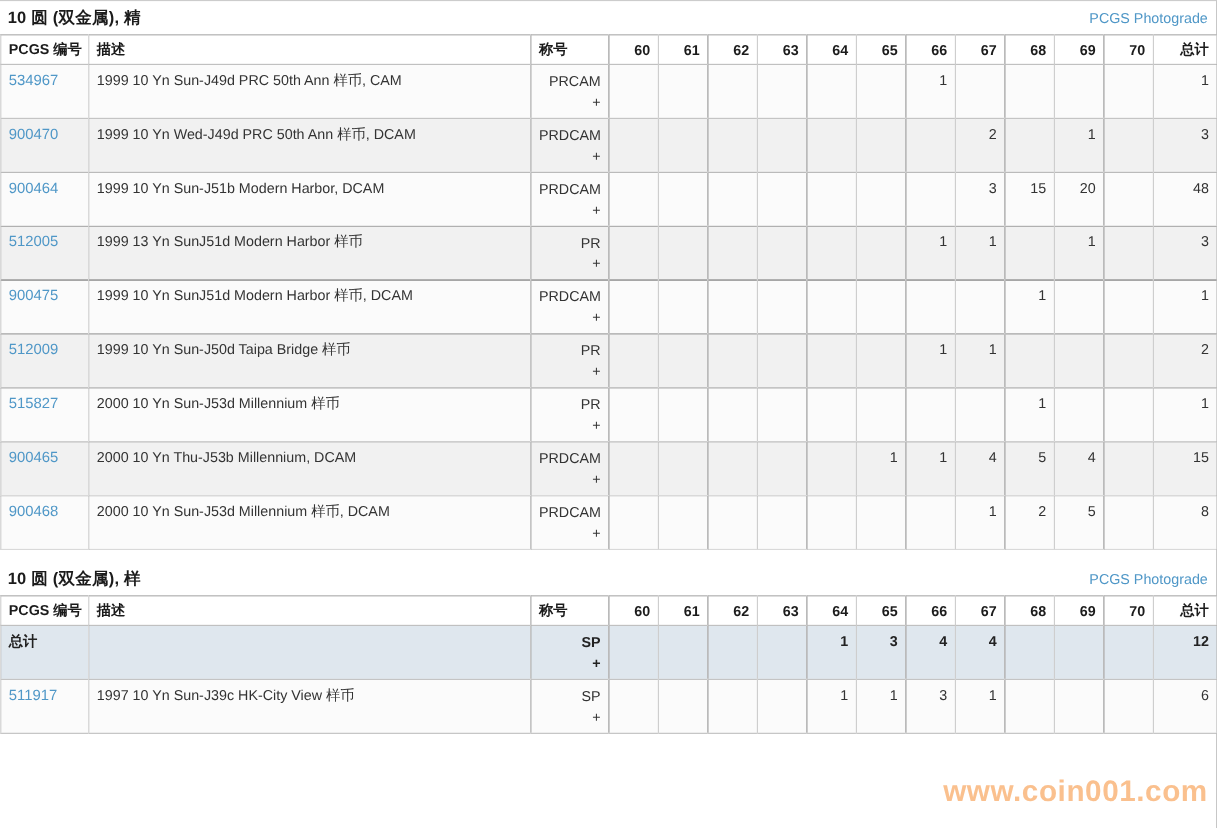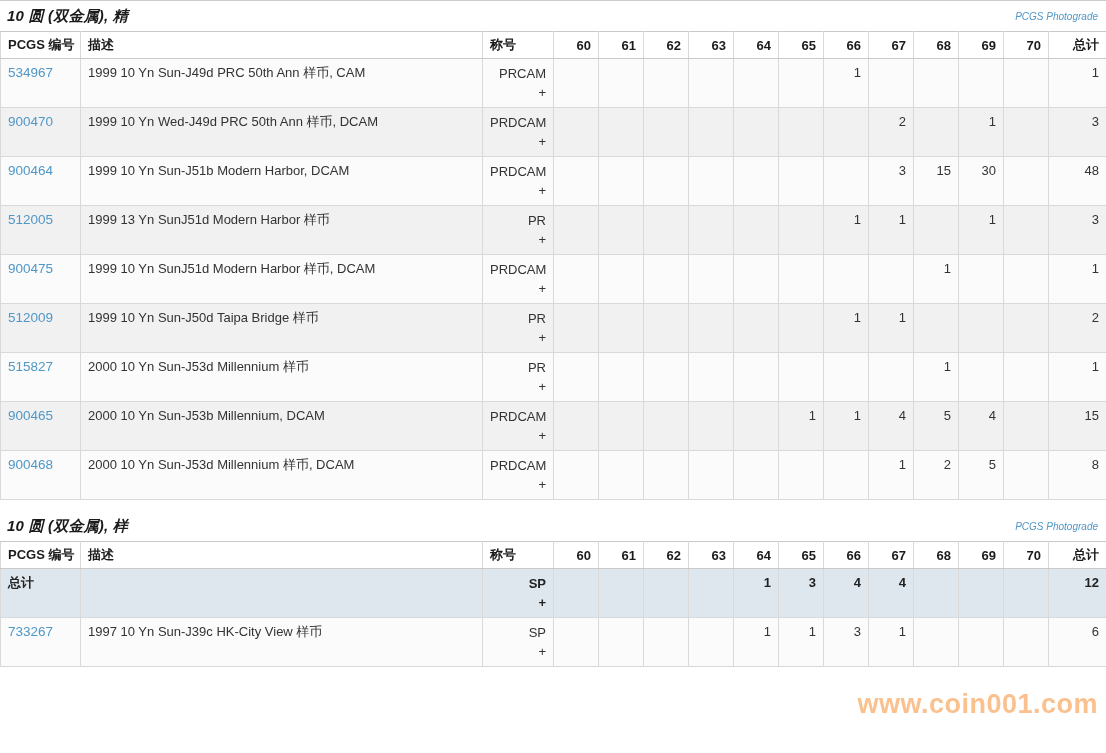--- a/index.html
+++ b/index.html
@@ -18,28 +18,28 @@
   body {
     width: 1106px; height: 753px; overflow: hidden; position: relative;
     background: #ffffff; color: var(--text);
     font-family: "Liberation Sans", "DejaVu Sans", sans-serif;
   }
   .page { border-top: 1px solid #cccccc; }
   .pop-section.second { margin-top: 11px; }
 
   .titlebar {
     display: flex; justify-content: space-between; align-items: center;
-    padding: 6px 8px 6px 7px; height: 30px; font-style: italic;
+    padding: 6px 8px 6px 7px; height: 30px;
   }
   .section-title {
     margin: 0; font-size: 15px; font-weight: bold; color: var(--heading);
     letter-spacing: 0.2px;
   }
   .photograde-link {
-    font-size: 10px; color: var(--link); text-decoration: none; cursor: pointer;
+    font-size: 13px; color: var(--link); text-decoration: none; cursor: pointer;
   }
 
   table.pop-table {
     width: 1106px; table-layout: fixed; border-collapse: collapse;
     background: #737373;
   }
   .pop-table col.c-pcgs  { width: 80px; }
   .pop-table col.c-desc  { width: 402px; }
   .pop-table col.c-desig { width: 71px; }
   .pop-table col.c-grade { width: 45px; }
@@ -67,21 +67,21 @@
   a.pcgs-link { color: var(--link); text-decoration: none; font-size: 13.5px; cursor: pointer; }
 
   
   table.stripe-even tbody tr:nth-child(even) td { background: var(--stripe); }
   table.stripe-odd  tbody tr:nth-child(odd)  td { background: var(--stripe); }
 
   
   .pop-table tbody tr.total-row td { background: var(--total-bg) !important; font-weight: bold; color: #222; }
 
   .watermark {
-    position: absolute; top: 689px; right: 8px;
+    position: absolute; top: 704px; right: 8px;
     font-size: 27px; font-weight: bold; letter-spacing: 0.5px;
     color: var(--watermark); pointer-events: none; z-index: 5;
   }
 </style>
 </head>
 <body>
 
 <div class="page">
 
   <section class="pop-section first">
@@ -176,21 +176,21 @@
             </td>
             <td class="num"></td>
             <td class="num"></td>
             <td class="num"></td>
             <td class="num"></td>
             <td class="num"></td>
             <td class="num"></td>
             <td class="num"></td>
             <td class="num">3</td>
             <td class="num">15</td>
-            <td class="num">30</td>
+            <td class="num">20</td>
             <td class="num"></td>
             <td class="num">48</td>
           </tr>
           <tr>
             <td class="col-pcgs"><a class="pcgs-link">512005</a></td>
             <td class="col-desc">1999 13 Yn SunJ51d Modern Harbor 样币</td>
             <td class="col-desig">
               <div>PR</div>
               <div>+</div>
             </td>
@@ -262,21 +262,21 @@
             <td class="num"></td>
             <td class="num"></td>
             <td class="num"></td>
             <td class="num">1</td>
             <td class="num"></td>
             <td class="num"></td>
             <td class="num">1</td>
           </tr>
           <tr>
             <td class="col-pcgs"><a class="pcgs-link">900465</a></td>
-            <td class="col-desc">2000 10 Yn Sun-J53b Millennium, DCAM</td>
+            <td class="col-desc">2000 10 Yn Thu-J53b Millennium, DCAM</td>
             <td class="col-desig">
               <div>PRDCAM</div>
               <div>+</div>
             </td>
             <td class="num"></td>
             <td class="num"></td>
             <td class="num"></td>
             <td class="num"></td>
             <td class="num"></td>
             <td class="num">1</td>
@@ -368,21 +368,21 @@
             <td class="num">1</td>
             <td class="num">3</td>
             <td class="num">4</td>
             <td class="num">4</td>
             <td class="num"></td>
             <td class="num"></td>
             <td class="num"></td>
             <td class="num">12</td>
           </tr>
           <tr>
-            <td class="col-pcgs"><a class="pcgs-link">733267</a></td>
+            <td class="col-pcgs"><a class="pcgs-link">511917</a></td>
             <td class="col-desc">1997 10 Yn Sun-J39c HK-City View 样币</td>
             <td class="col-desig">
               <div>SP</div>
               <div>+</div>
             </td>
             <td class="num"></td>
             <td class="num"></td>
             <td class="num"></td>
             <td class="num"></td>
             <td class="num">1</td>

